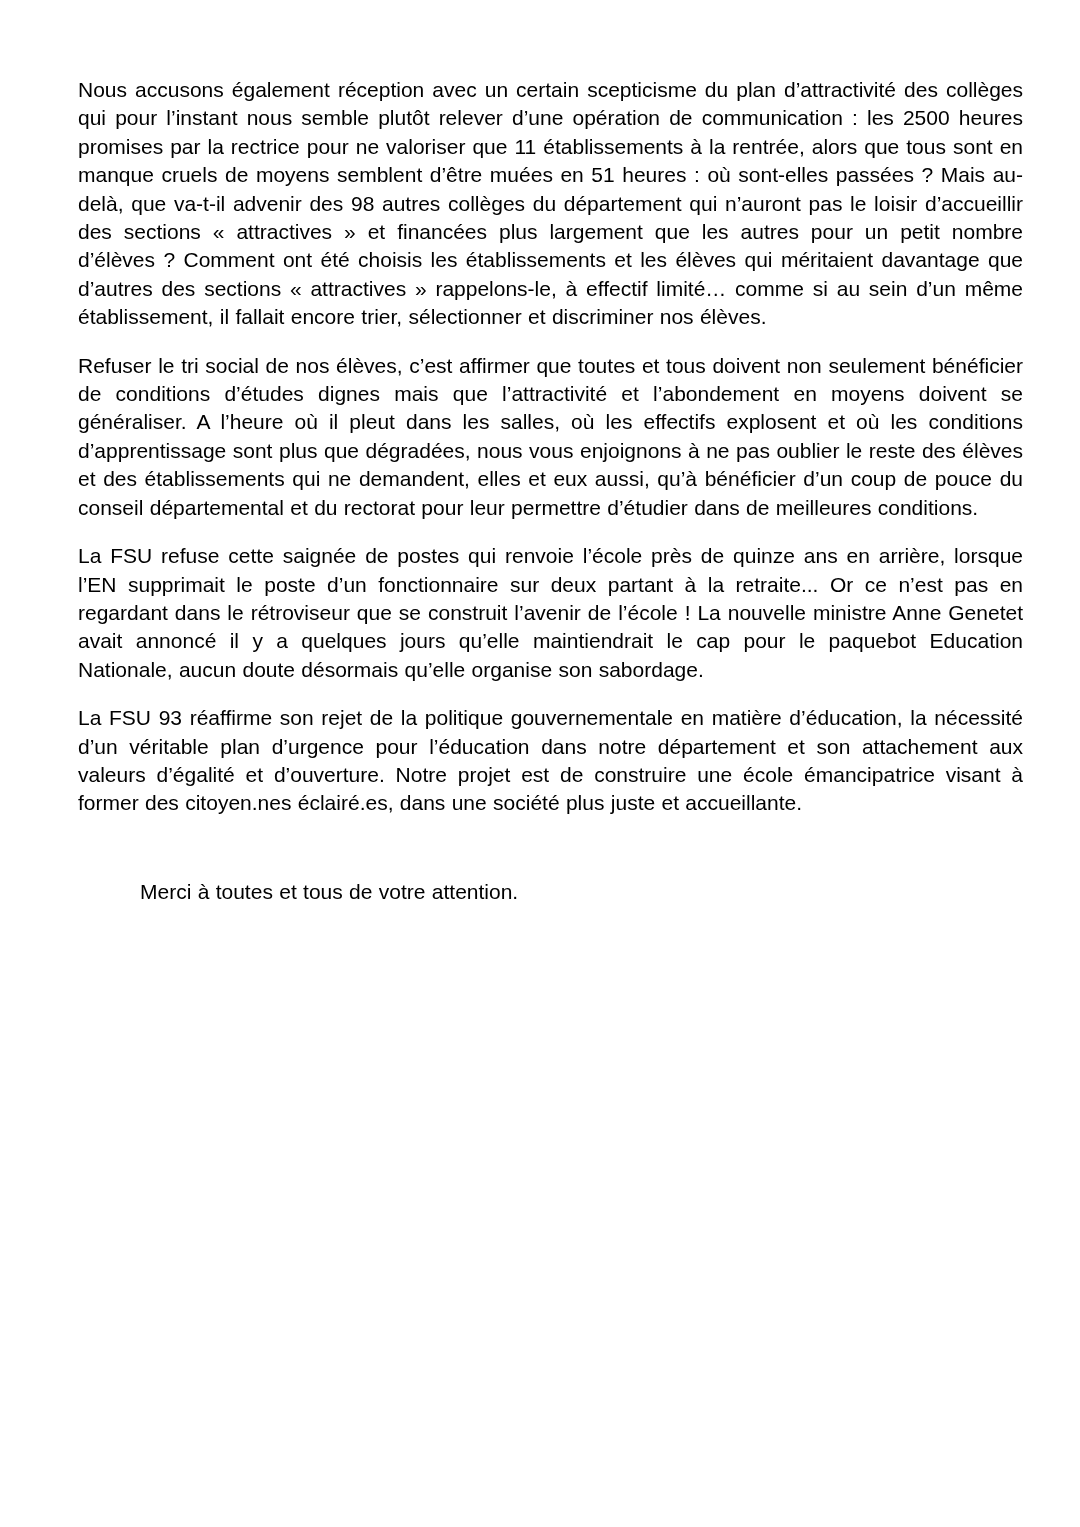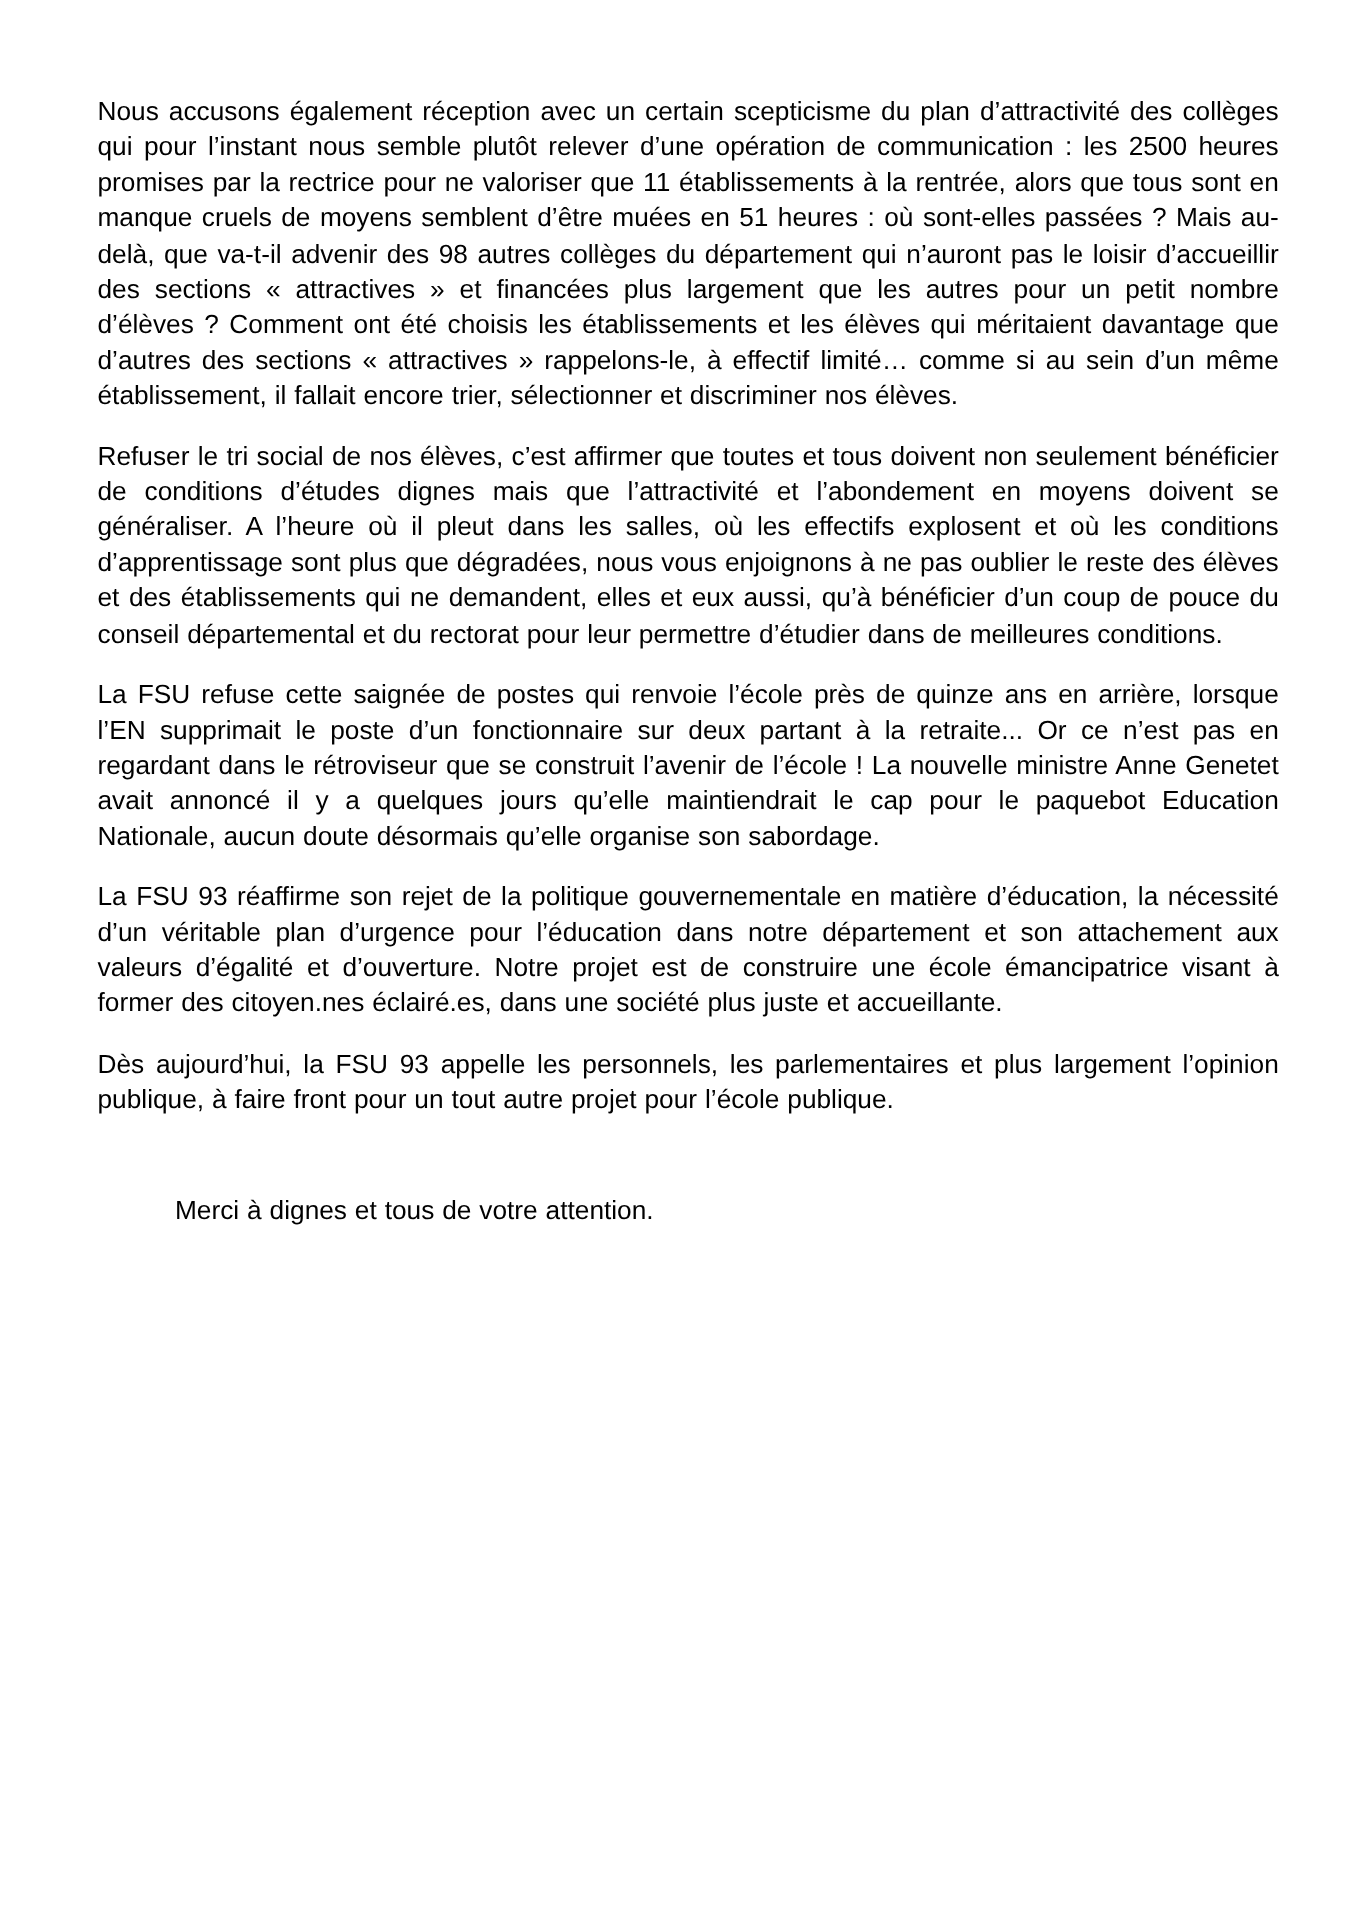--- a/index.html
+++ b/index.html
@@ -44,17 +44,16 @@
 </style>
 </head>
 <body>
 
 <div class="page">
   <div class="content">
     <p>Nous accusons également réception avec un certain scepticisme du plan d’attractivité des collèges qui pour l’instant nous semble plutôt relever d’une opération de communication&nbsp;: les 2500 heures promises par la rectrice pour ne valoriser que 11 établissements à la rentrée, alors que tous sont en manque cruels de moyens semblent d’être muées en 51 heures&nbsp;: où sont-elles passées&nbsp;? Mais au-delà, que va-t-il advenir des 98 autres collèges du département qui n’auront pas le loisir d’accueillir des sections «&nbsp;attractives&nbsp;» et financées plus largement que les autres pour un petit nombre d’élèves&nbsp;? Comment ont été choisis les établissements et les élèves qui méritaient davantage que d’autres des sections «&nbsp;attractives&nbsp;» rappelons-le, à effectif limité… comme si au sein d’un même établissement, il fallait encore trier, sélectionner et discriminer nos élèves.</p>
     <p>Refuser le tri social de nos élèves, c’est affirmer que toutes et tous doivent non seulement bénéficier de conditions d’études dignes mais que l’attractivité et l’abondement en moyens doivent se généraliser. A l’heure où il pleut dans les salles, où les effectifs explosent et où les conditions d’apprentissage sont plus que dégradées, nous vous enjoignons à ne pas oublier le reste des élèves et des établissements qui ne demandent, elles et eux aussi, qu’à bénéficier d’un coup de pouce du conseil départemental et du rectorat pour leur permettre d’étudier dans de meilleures conditions.</p>
     <p>La FSU refuse cette saignée de postes qui renvoie l’école près de quinze ans en arrière, lorsque l’EN supprimait le poste d’un fonctionnaire sur deux partant à la retraite... Or ce n’est pas en regardant dans le rétroviseur que se construit l’avenir de l’école&nbsp;! La nouvelle ministre Anne Genetet avait annoncé il y a quelques jours qu’elle maintiendrait le cap pour le paquebot Education Nationale, aucun doute désormais qu’elle organise son sabordage.</p>
     <p>La FSU 93 réaffirme son rejet de la politique gouvernementale en matière d’éducation, la nécessité d’un véritable plan d’urgence pour l’éducation dans notre département et son attachement aux valeurs d’égalité et d’ouverture. Notre projet est de construire une école émancipatrice visant à former des citoyen.nes éclairé.es, dans une société plus juste et accueillante.</p>
-    <p>Dès aujourd’hui, la FSU 93 appelle les personnels, les parlementaires et plus largement l’opinion publique, à faire front pour un tout autre projet pour l’école publique.</p>
     <div class="spacer"></div>
-    <p class="closing">Merci à dignes et tous de votre attention.</p>
+    <p class="closing">Merci à toutes et tous de votre attention.</p>
   </div>
 </div>
 
 </body></html>

